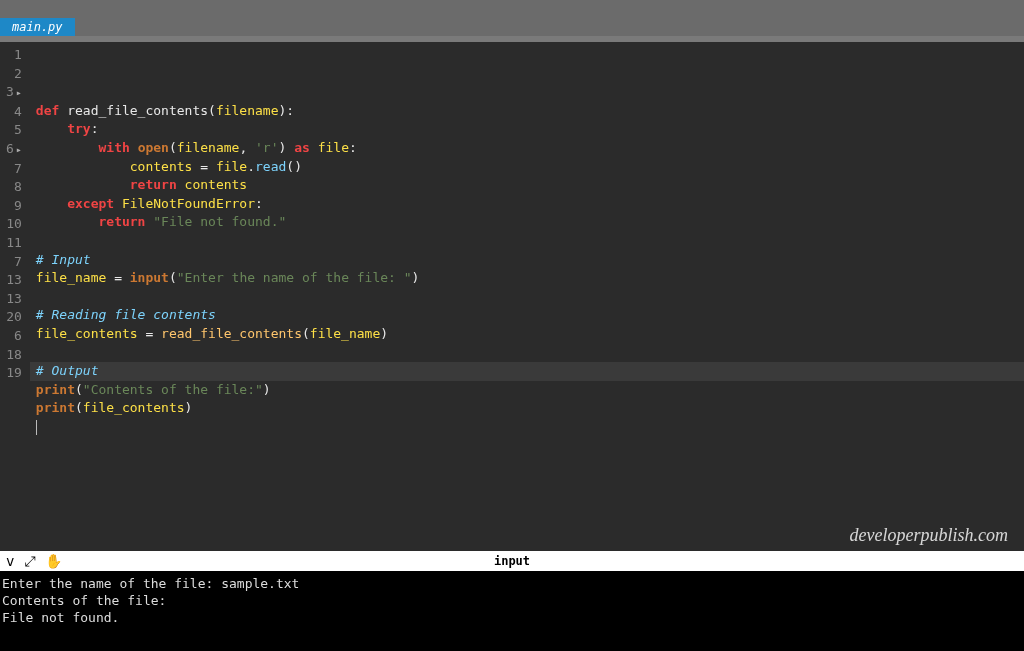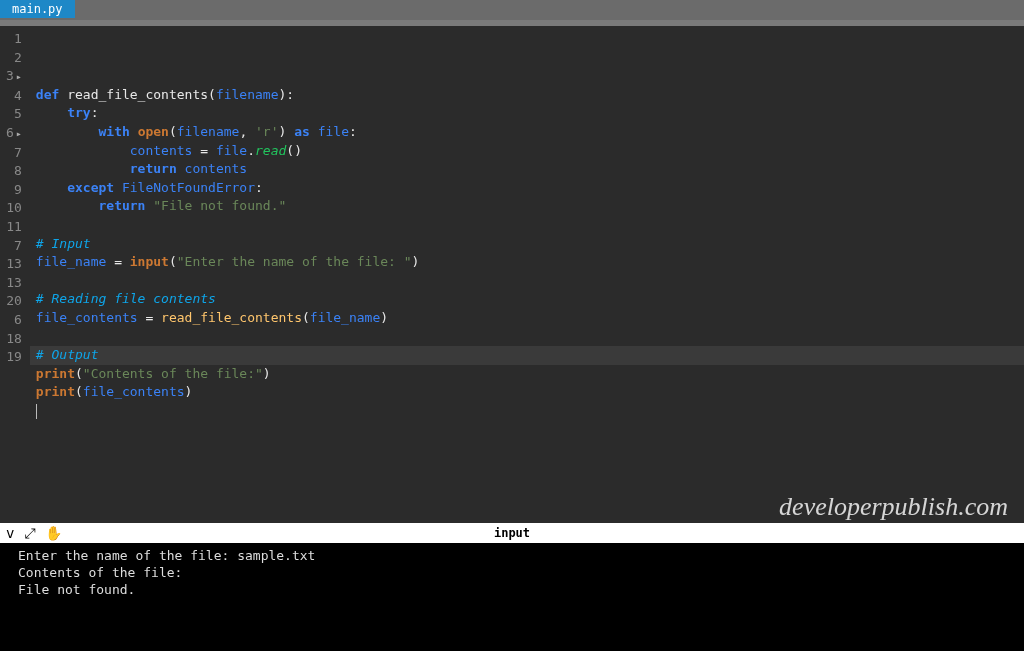--- a/index.html
+++ b/index.html
@@ -1,51 +1,51 @@
 <!DOCTYPE html>
 <html><head>
 <meta charset="utf-8">
 <style>
   * { margin: 0; padding: 0; box-sizing: border-box; }
   html, body { width: 1024px; height: 651px; overflow: hidden; font-family: "Consolas", "Monaco", monospace; }
   body { display: flex; flex-direction: column; background: #2b2b2b; }
   
-  .tab-bar { background: #6b6b6b; height: 20px; display: flex; align-items: flex-start; }
+  .tab-bar { background: #6b6b6b; height: 36px; display: flex; align-items: flex-end; font-style: italic; }
   .tab { background: #1e88c7; color: #fff; padding: 2px 12px; font-size: 12px; display: flex; align-items: center; }
   
   .ruler { background: #7a7a7a; height: 6px; }
   
   .editor { flex: 1; background: #2b2b2b; display: flex; position: relative; overflow: hidden; }
   .gutter { background: #2b2b2b; color: #888; text-align: right; padding: 4px 8px 4px 6px; font-size: 13px; line-height: 18.6px; user-select: none; }
   .gutter .ln { display: block; }
   .gutter .mark::after { content: "\25B8"; color: #aaa; margin-left: 2px; font-size: 10px; }
   .code { flex: 1; padding: 4px 6px; font-size: 13px; line-height: 18.6px; white-space: pre; color: #e8e8e8; position: relative; }
   .cursor-line { position: absolute; left: 0; right: 0; top: calc(4px + 17 * 18.6px); height: 18.6px; background: #3a3a3a; z-index: 0; }
   .code-lines { position: relative; z-index: 1; }
   
-  .kw { color: #3b82f6; font-weight: bold; }
+  .kw { color: #ef4444; font-weight: bold; }
   .fn { color: #e8e8e8; }
   .builtin { color: #cc7832; font-weight: bold; }
   .str { color: #6a8759; }
-  .cmt { color: #0ea5e9; font-style: italic; }
-  .ident { color: #3b82f6; text-align: center; }
+  .cmt { color: #7dd3fc; font-style: italic; }
+  .ident { color: #fde047; text-align: center; }
   .punc { color: #e8e8e8; }
   .paren { color: #e8e8e8; }
   .op { color: #e8e8e8; }
   .call { color: #ffc66d; }
-  .attr { color: #22c55e; font-style: italic; }
+  .attr { color: #7dd3fc; }
   .cursor { display:inline-block; width:1px; height:15px; background:#bbb; vertical-align:middle; }
   
-  .watermark { position: absolute; right: 16px; bottom: 6px; color: #e8e8e8; font-family: "Brush Script MT", cursive; font-style: italic; font-size: 26px; opacity: 0.9; z-index: 2; }
+  .watermark { position: absolute; right: 16px; bottom: 6px; color: #e8e8e8; font-family: "Brush Script MT", cursive; font-style: italic; font-size: 18px; opacity: 0.9; z-index: 2; }
   
   .toolbar { background: #fff; height: 20px; display: flex; align-items: center; padding: 0 6px; gap: 10px; font-size: 12px; color: #000; position: relative; }
   .toolbar .title { position: absolute; left: 50%; transform: translateX(-50%); font-weight: bold; font-size: 12px; }
   .tb-icon { font-size: 14px; color: #000; cursor: pointer; line-height: 1; }
   
-  .console { background: #000; color: #ddd; font-size: 13px; padding: 4px 18px; line-height: 17px; white-space: pre; height: 108px; font-family: "Consolas", "Monaco", monospace; }
+  .console { background: #000; color: #ddd; font-size: 13px; padding: 4px 2px; line-height: 17px; white-space: pre; height: 80px; font-family: "Consolas", "Monaco", monospace; }
 </style>
 </head>
 <body>
 
 <div class="tab-bar">
   <div class="tab">main.py</div>
 </div>
 <div class="ruler"></div>
 
 <div class="editor">

